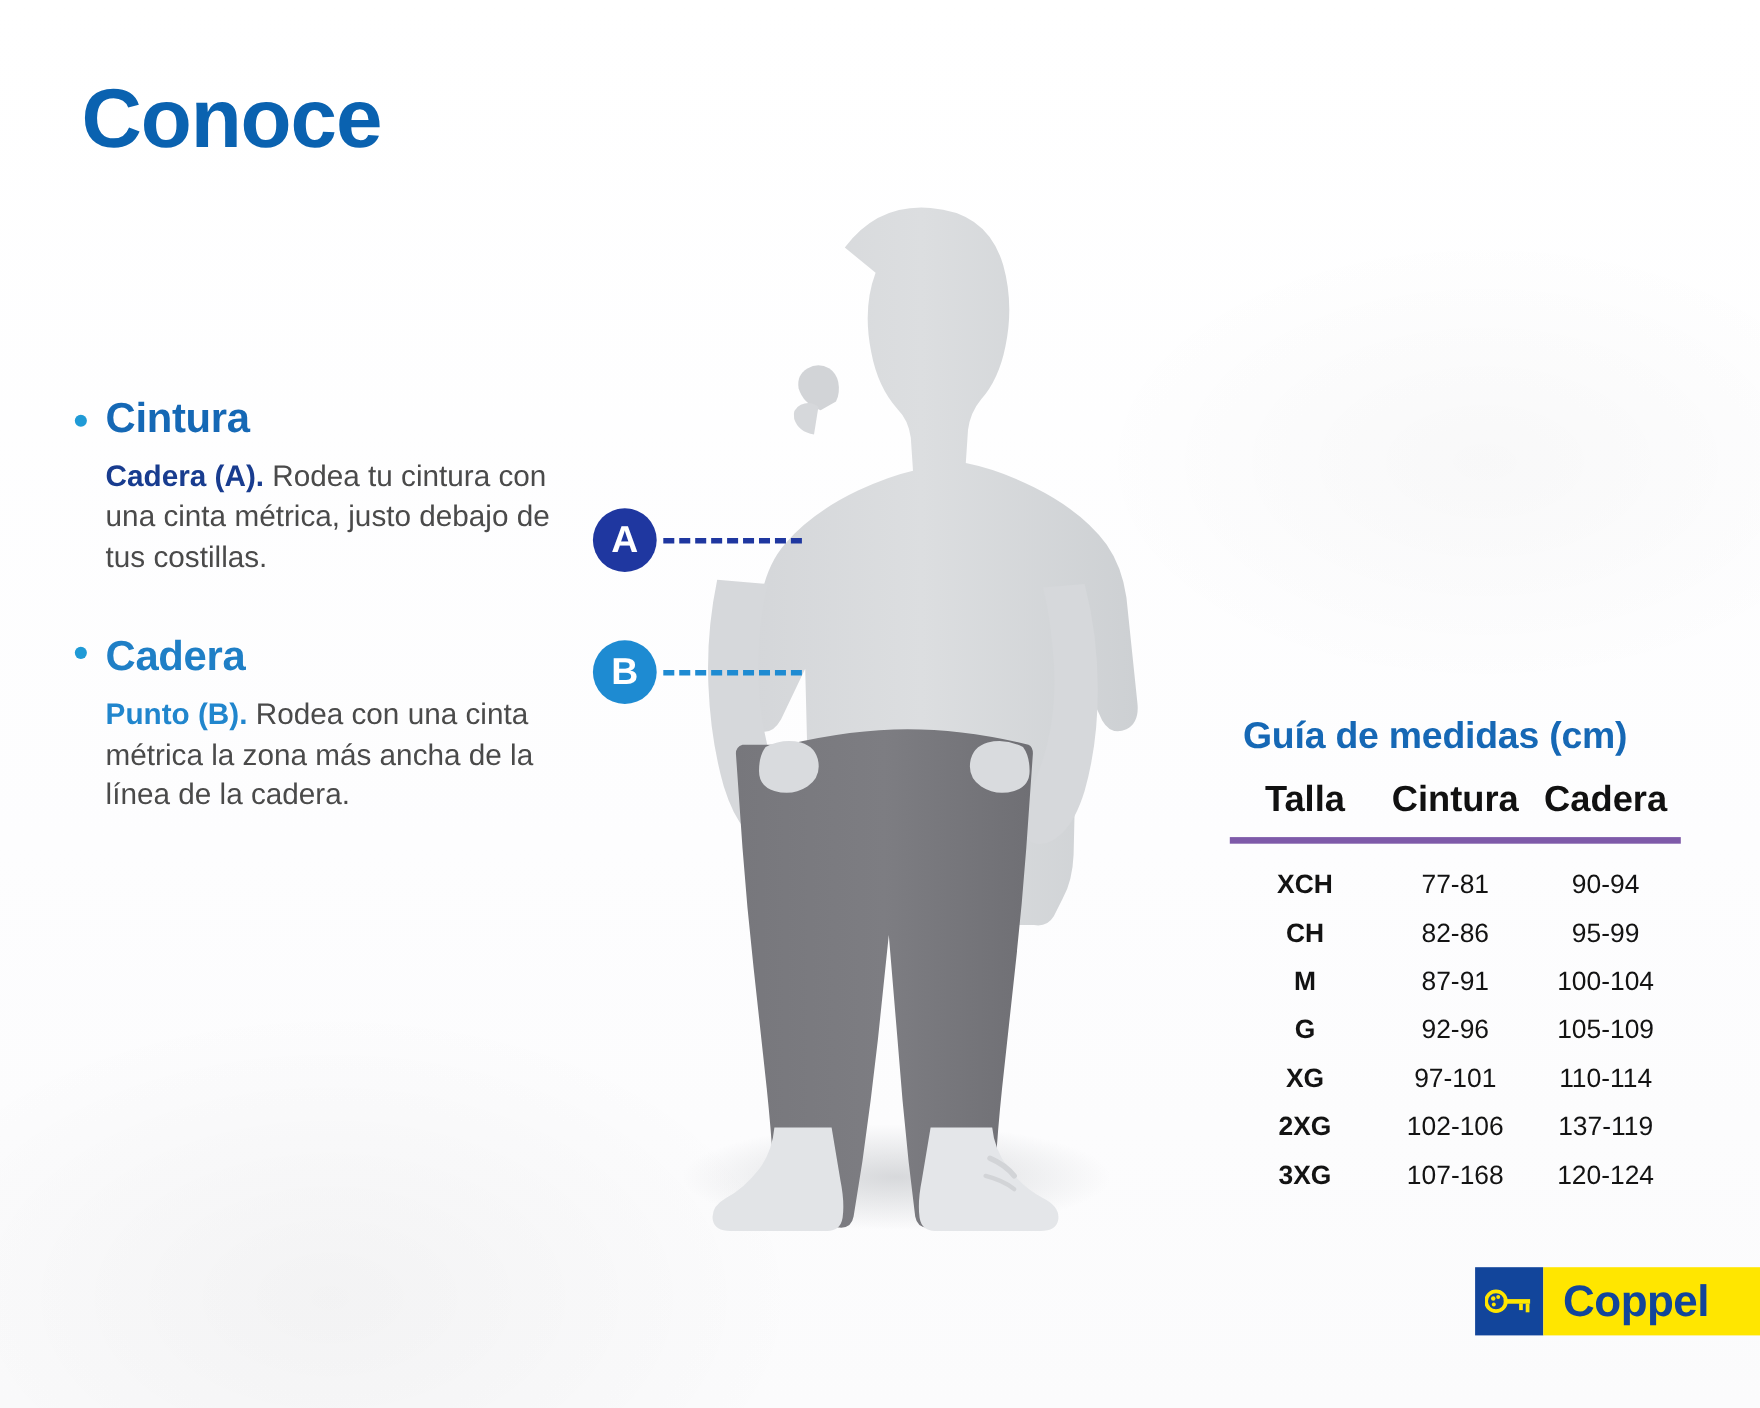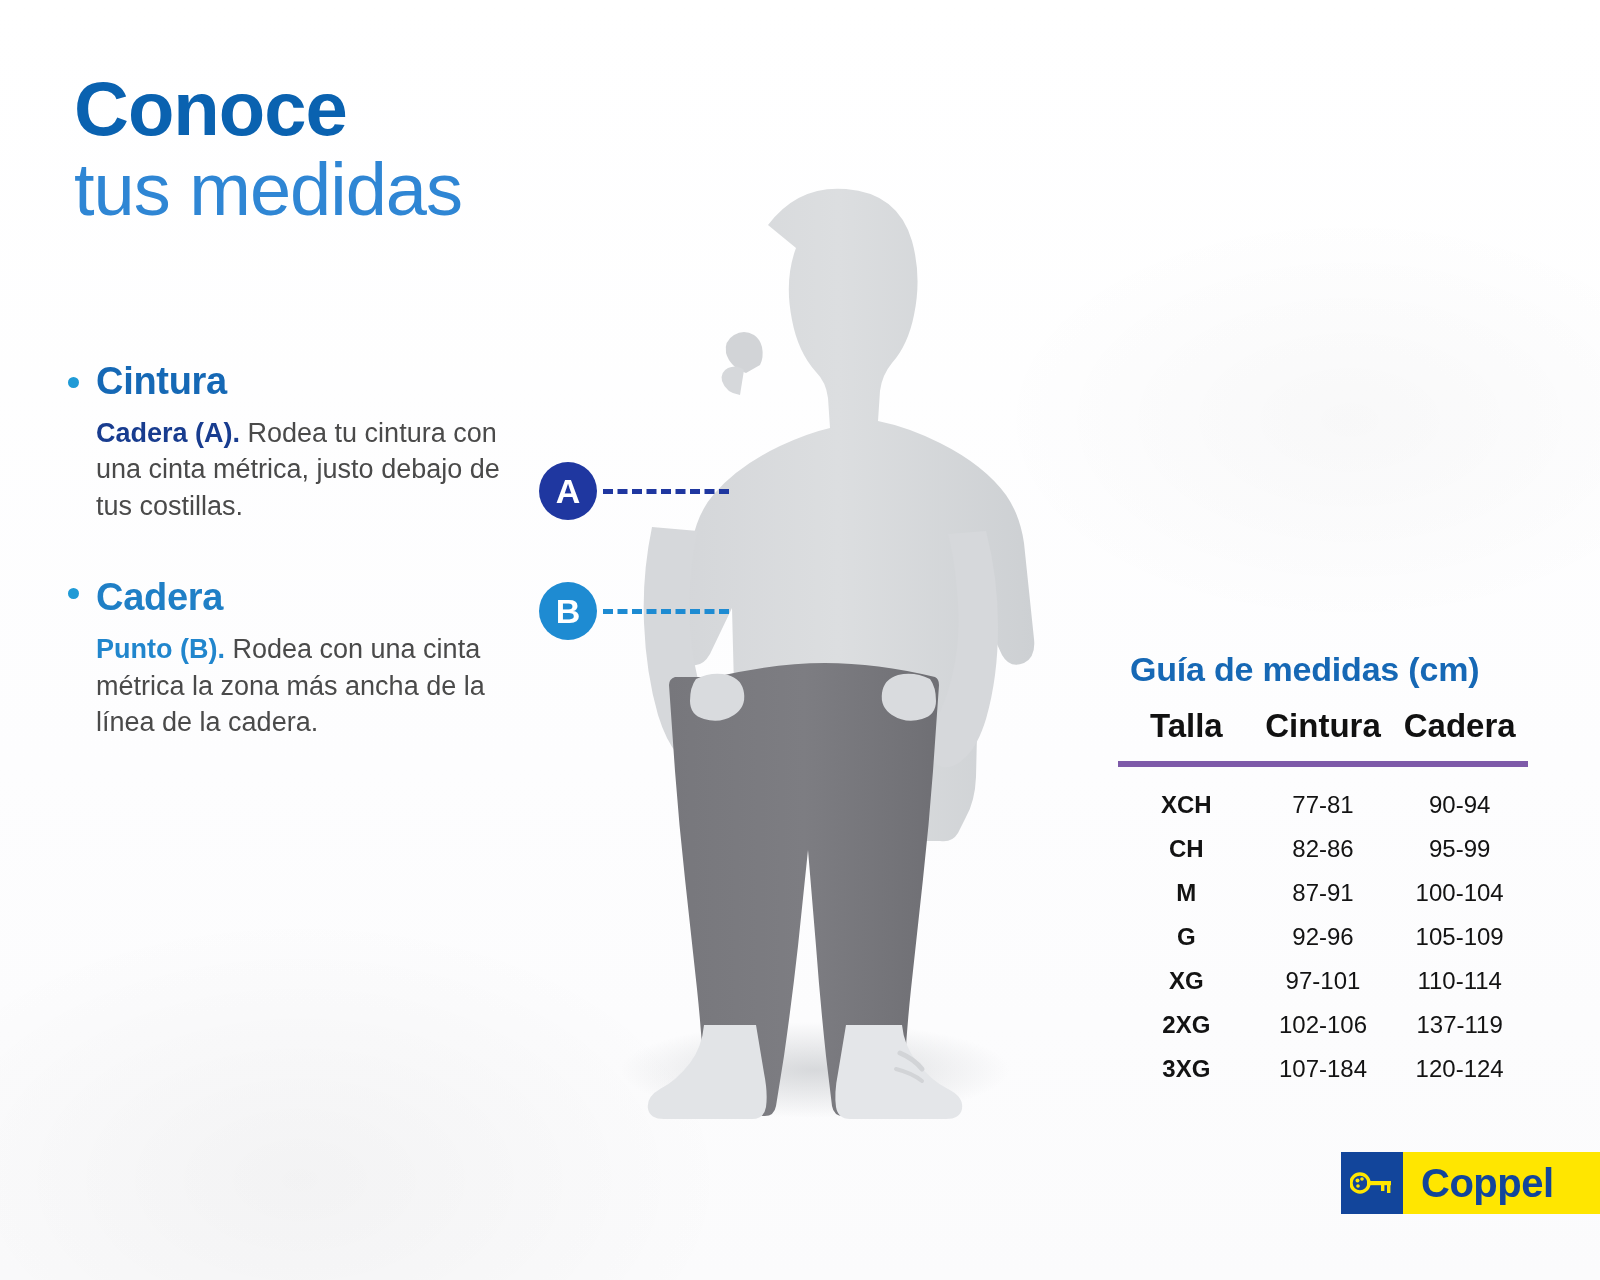--- a/index.html
+++ b/index.html
@@ -211,21 +211,20 @@
     min-width: 196px;
   }
 </style>
 </head>
 <body>
 
 <div class="bg-wash"></div>
 
 <div class="title-block">
   <h1 class="title-main">Conoce</h1>
-  <h2 class="title-sub">tus medidas</h2>
 </div>
 
 <div class="sections">
 
   <div class="sec">
     <span class="sec-bullet"></span>
     <h3 class="sec-head a">Cintura</h3>
     <p class="sec-body"><span class="pt-a">Cadera (A).</span><span> Rodea tu cintura con una cinta métrica, justo debajo de tus costillas.</span></p>
   </div>
 
@@ -426,21 +425,21 @@
         <td>97-101</td>
         <td>110-114</td>
       </tr>
       <tr>
         <td class="talla">2XG</td>
         <td>102-106</td>
         <td>137-119</td>
       </tr>
       <tr>
         <td class="talla">3XG</td>
-        <td>107-184</td>
+        <td>107-168</td>
         <td>120-124</td>
       </tr>
     </tbody>
   </table>
 </div>
 
 <div class="logo">
   <div class="logo-key">
     <svg width="44" height="26" viewBox="0 0 44 26" xmlns="http://www.w3.org/2000/svg">
       <circle cx="10" cy="13" r="9" fill="none" stroke="#ffe600" stroke-width="3.4"></circle>

